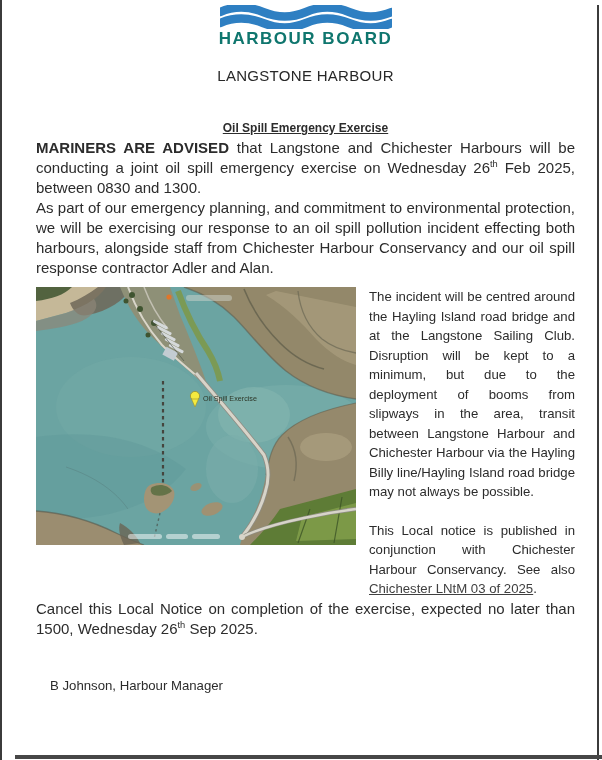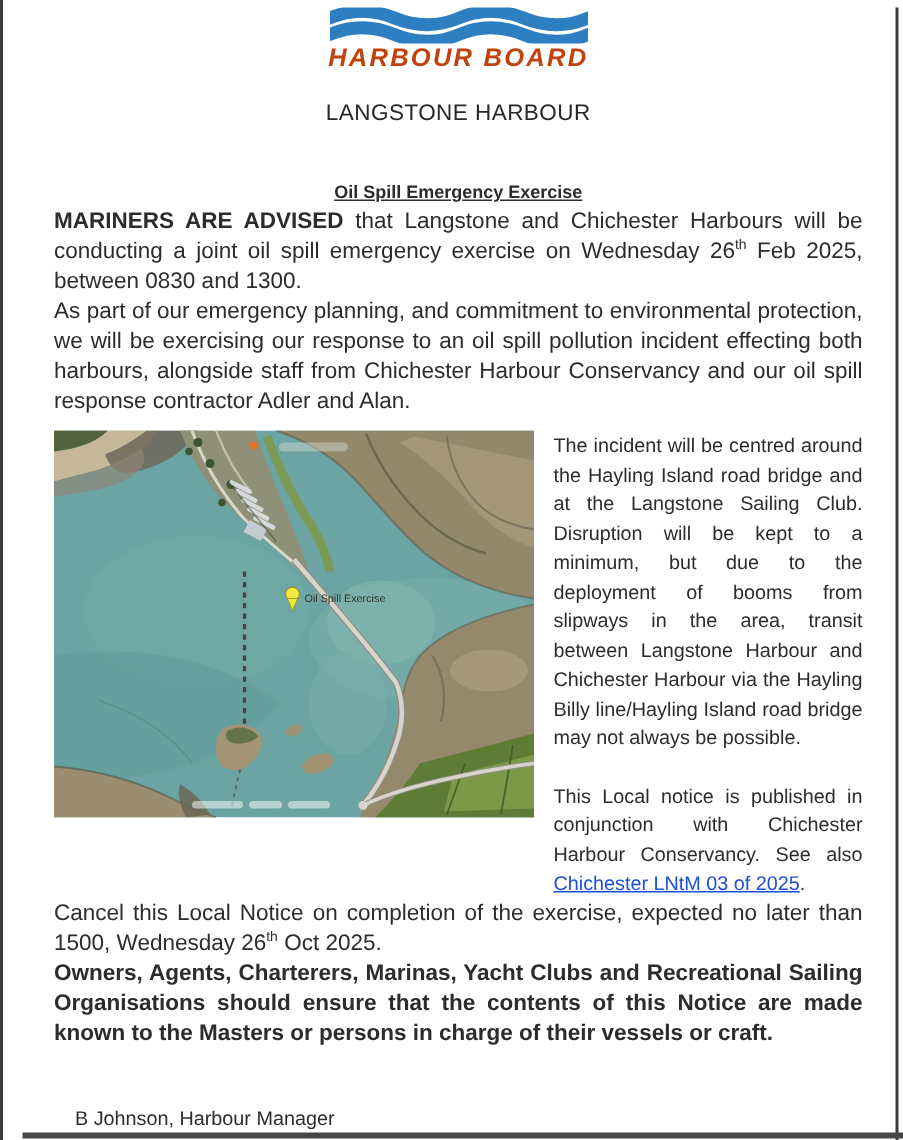--- a/index.html
+++ b/index.html
@@ -10,39 +10,39 @@
   }
   .edge-left   { position:absolute; left:0; top:0; width:2px; height:760px; background:#3b3b3b; }
   .edge-right  { position:absolute; right:3px; top:5px; width:2px; height:755px; background:#3b3b3b; }
   .edge-bottom { position:absolute; left:15px; right:0; bottom:1px; height:4px; background:#474747; }
 
   .content { padding:4px 27px 0 36px; }
 
   .logo { text-align:center; }
   .logo-name { font-size:18px; line-height:19px; font-weight:bold; letter-spacing:7px; margin-left:7px; color:#161616; }
   .logo-waves { display:block; margin:1px auto 0; }
-  .logo-sub { font-size:17px; line-height:19px; font-weight:bold; letter-spacing:1.5px; color:#c2410c;font-style:italic; }
+  .logo-sub { font-size:17px; line-height:19px; font-weight:bold; letter-spacing:1.5px; color:#0f766e; }
 
   .header-line { text-align:center; font-size:15px; line-height:19px; letter-spacing:0.3px; color:#282828; }
   .header-block { margin-top:18px; }
 
   .doc-title { text-align:center; margin:34px 0 0 0; font-size:12px; line-height:19px; font-weight:bold; }
   .doc-title span { text-decoration:underline; }
 
   p.body { font-size:15px; line-height:20px; text-align:justify; margin:0; }
   .p1 { margin-top:21px; }
   .p2 { margin-top:10px; }
   sup { font-size:0.62em; vertical-align:super; line-height:0; }
 
   .map-row { display:flex; gap:13px; margin-top:9px; }
   .map-fig { width:320px; height:192px; flex:none; }
   .side-col { flex:1; font-size:13.2px; line-height:19.5px; text-align:justify; }
   .side-col .sp1 { margin:0 0 0 0; }
   .side-col .sp2 { margin:19px 0 0 0; }
-  .link { color:#1d4ed8; text-decoration:underline; cursor:pointer; }
+  .link { color:#404040; text-decoration:underline; cursor:pointer; }
 
   .p-cancel { margin-top:15px; }
   .p-owners { margin-top:10px; font-weight:bold; }
 
   .sig-block { margin-left:14px; }
   .sig-name { margin-top:37px; font-size:13.2px; line-height:20px; }
 </style>
 </head>
 <body>
 
@@ -156,23 +156,22 @@
           </g>
           <text x="167" y="114" font-size="7.2" fill="#2c3526" font-family="Liberation Sans, sans-serif">Oil Spill Exercise</text>
         </svg>
       </div>
       <div class="side-col">
         <p class="sp1">The incident will be centred around the Hayling Island road bridge and at the Langstone Sailing Club. Disruption will be kept to a minimum, but due to the deployment of booms from slipways in the area, transit between Langstone Harbour and Chichester Harbour via the Hayling Billy line/Hayling Island road bridge may not always be possible.</p>
         <p class="sp2"><span>This Local notice is published in conjunction with Chichester Harbour Conservancy.  See also </span><a class="link">Chichester LNtM 03 of 2025</a><span>.</span></p>
       </div>
     </div>
 
-    <p class="body p-cancel"><span>Cancel this Local Notice on completion of the exercise, expected no later than 1500, Wednesday 26</span><sup>th</sup><span> Oct 2025.</span></p>
+    <p class="body p-cancel"><span>Cancel this Local Notice on completion of the exercise, expected no later than 1500, Wednesday 26</span><sup>th</sup><span> Sep 2025.</span></p>
 
-    <p class="body p-owners">Owners, Agents, Charterers, Marinas, Yacht Clubs and Recreational Sailing Organisations should ensure that the contents of this Notice are made known to the Masters or persons in charge of their vessels or craft.</p>
 
     <div class="sig-block">
       <div class="sig-name">B Johnson, Harbour Manager</div>
 
     </div>
 
   </div>
 </div>
 
 </body></html>

